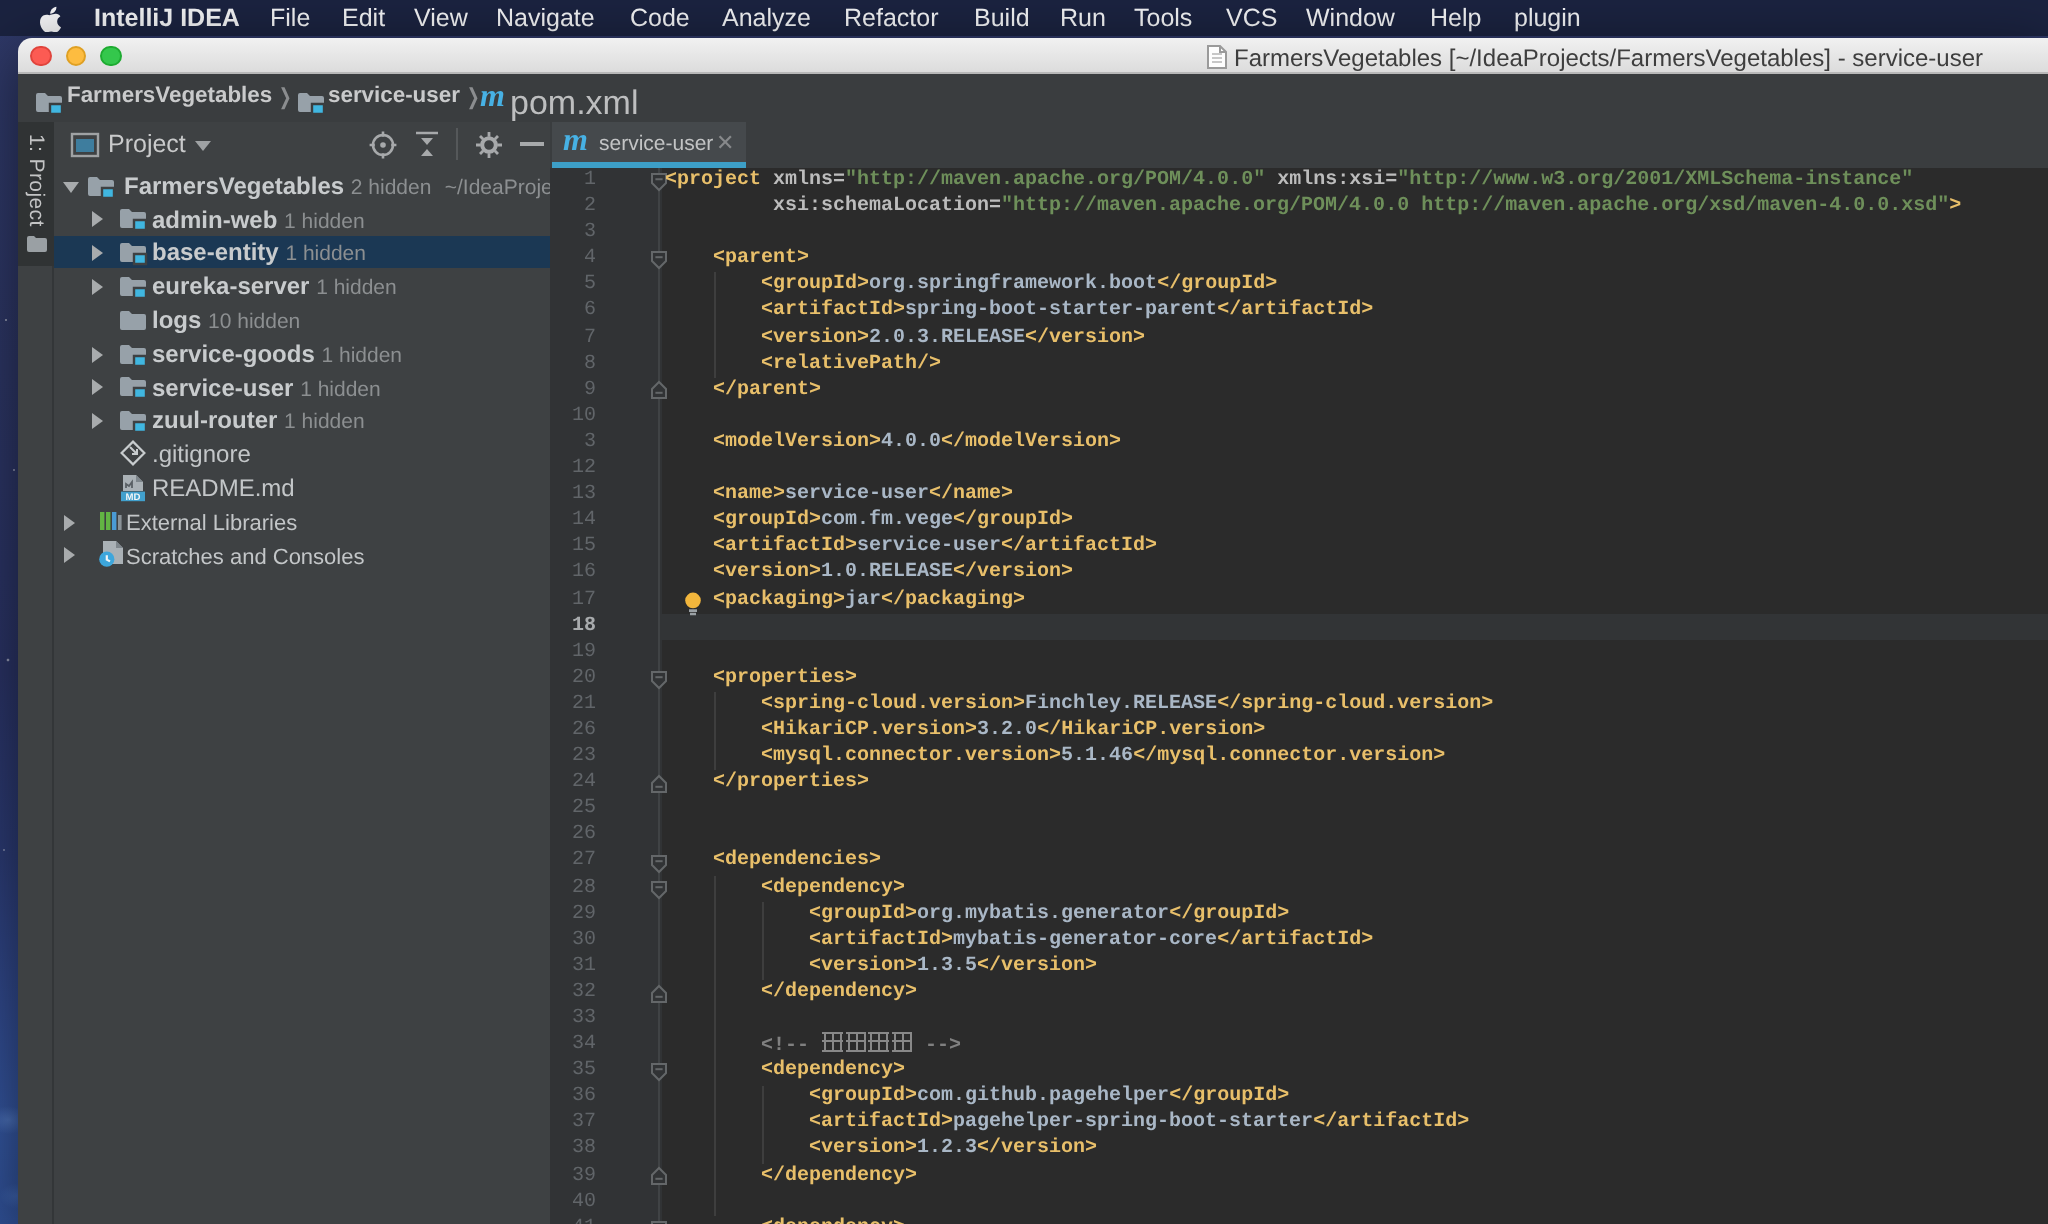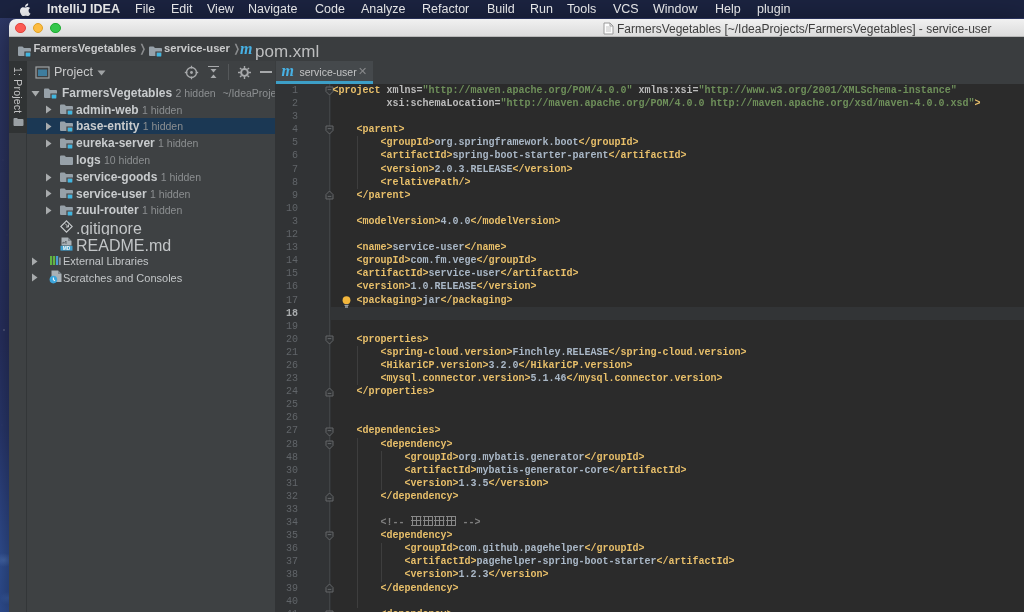--- a/index.html
+++ b/index.html
@@ -37,21 +37,21 @@
 .hic { position:absolute; top:4px; }
 #tree { position:absolute; left:0; top:0; width:100%; height:100%; font-size:12px; color:#c3c6c8; }
 .tr { position:absolute; left:-1px; width:248px; height:16.8px; overflow:hidden; }
 .tr.sel { background:#1b3854; }
 .tr .ta { position:absolute; top:4.5px; }
 .tr .ti { position:absolute; top:1.5px; }
 .tt { position:absolute; top:1.8px; white-space:nowrap; }
 .tb { font-weight:bold; color:#c8cbcd; }
 .tg { color:#8c8f91; font-size:10.5px; }
 .tp { color:#8c8f91; font-size:10.5px; }
-.tn { color:#c3c6c8; font-size:16px; }
+.tn { color:#c3c6c8; font-size:12px; }
 .tn2 { color:#c3c6c8; font-size:11px; }
 
 #edzone { position:absolute; left:266px; top:0; width:749px; height:100%; background:#3a3d3f; }
 #tabbar { position:absolute; left:0; top:0; width:100%; height:23px; background:#3a3d3f; }
 #tab { position:absolute; left:0.5px; top:0; width:97px; height:20px; background:#45494c; }
 #tabul { position:absolute; left:0.5px; top:20px; width:97px; height:3px; background:#3d9fc7; }
 #tabm { position:absolute; left:6.5px; top:5.2px; font:bold italic 16px "Liberation Serif",serif; color:#47b1e4; line-height:10px; }
 #tabname { position:absolute; left:24.5px; top:5px; font-size:10.5px; color:#c3c4c5; }
 #tabx { position:absolute; left:83px; top:4px; font-size:11px; color:#87898b; }
 #editor { position:absolute; left:0; top:23px; width:749px; height:528px; background:#2b2b2b; }
@@ -323,21 +323,21 @@
               <div class="gn">19</div>
               <div class="gn">20</div>
               <div class="gn">21</div>
               <div class="gn">26</div>
               <div class="gn">23</div>
               <div class="gn">24</div>
               <div class="gn">25</div>
               <div class="gn">26</div>
               <div class="gn">27</div>
               <div class="gn">28</div>
-              <div class="gn">48</div>
+              <div class="gn">29</div>
               <div class="gn">30</div>
               <div class="gn">31</div>
               <div class="gn">32</div>
               <div class="gn">33</div>
               <div class="gn">34</div>
               <div class="gn">35</div>
               <div class="gn">36</div>
               <div class="gn">37</div>
               <div class="gn">38</div>
               <div class="gn">39</div>

